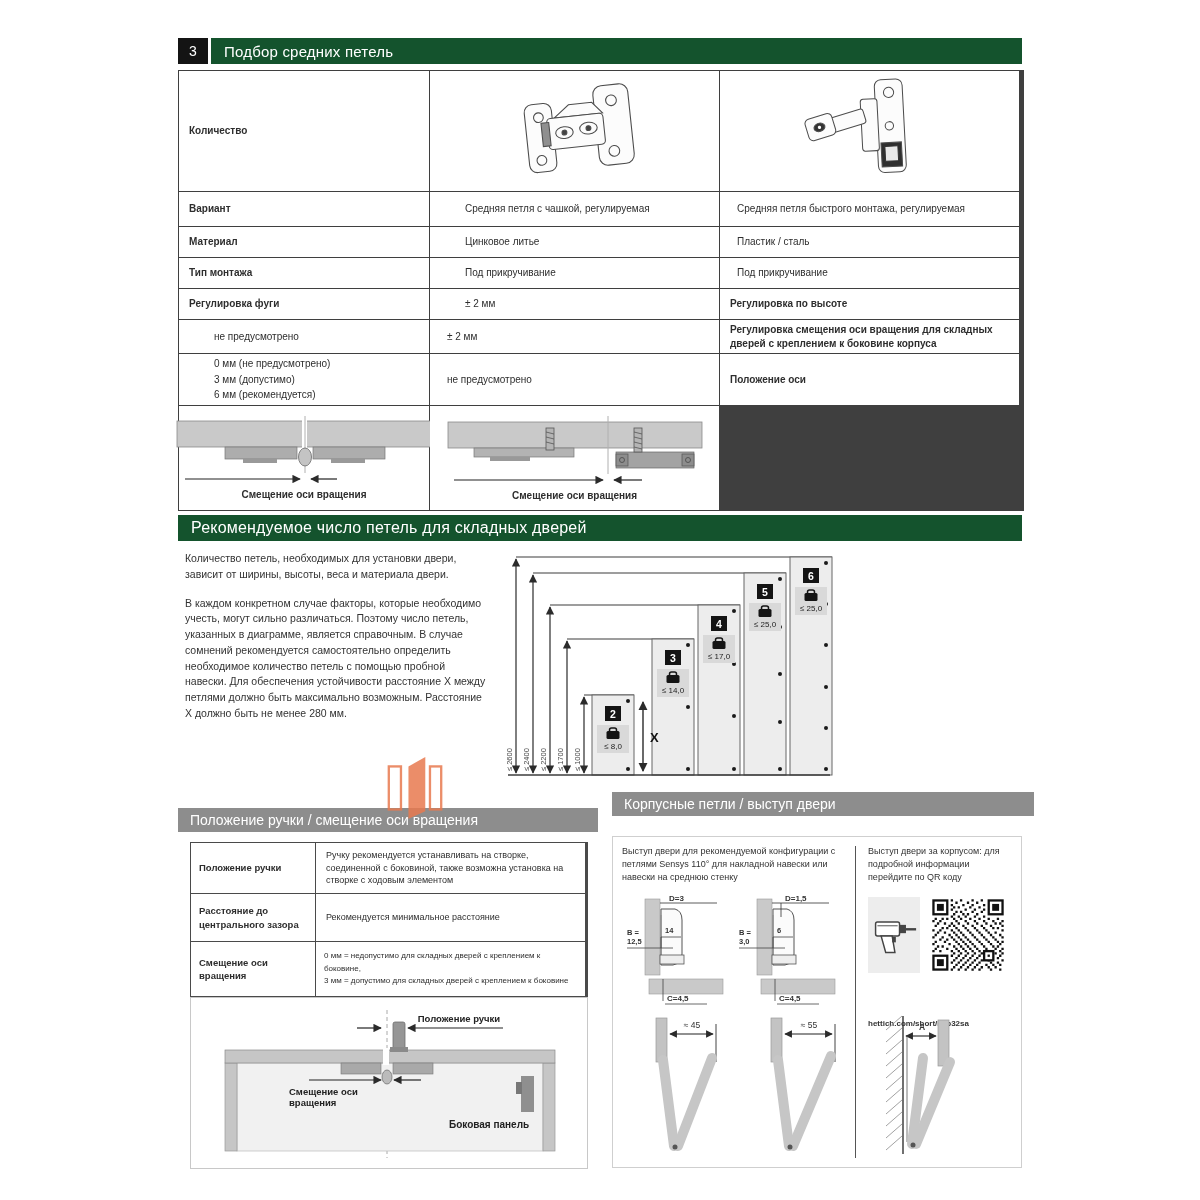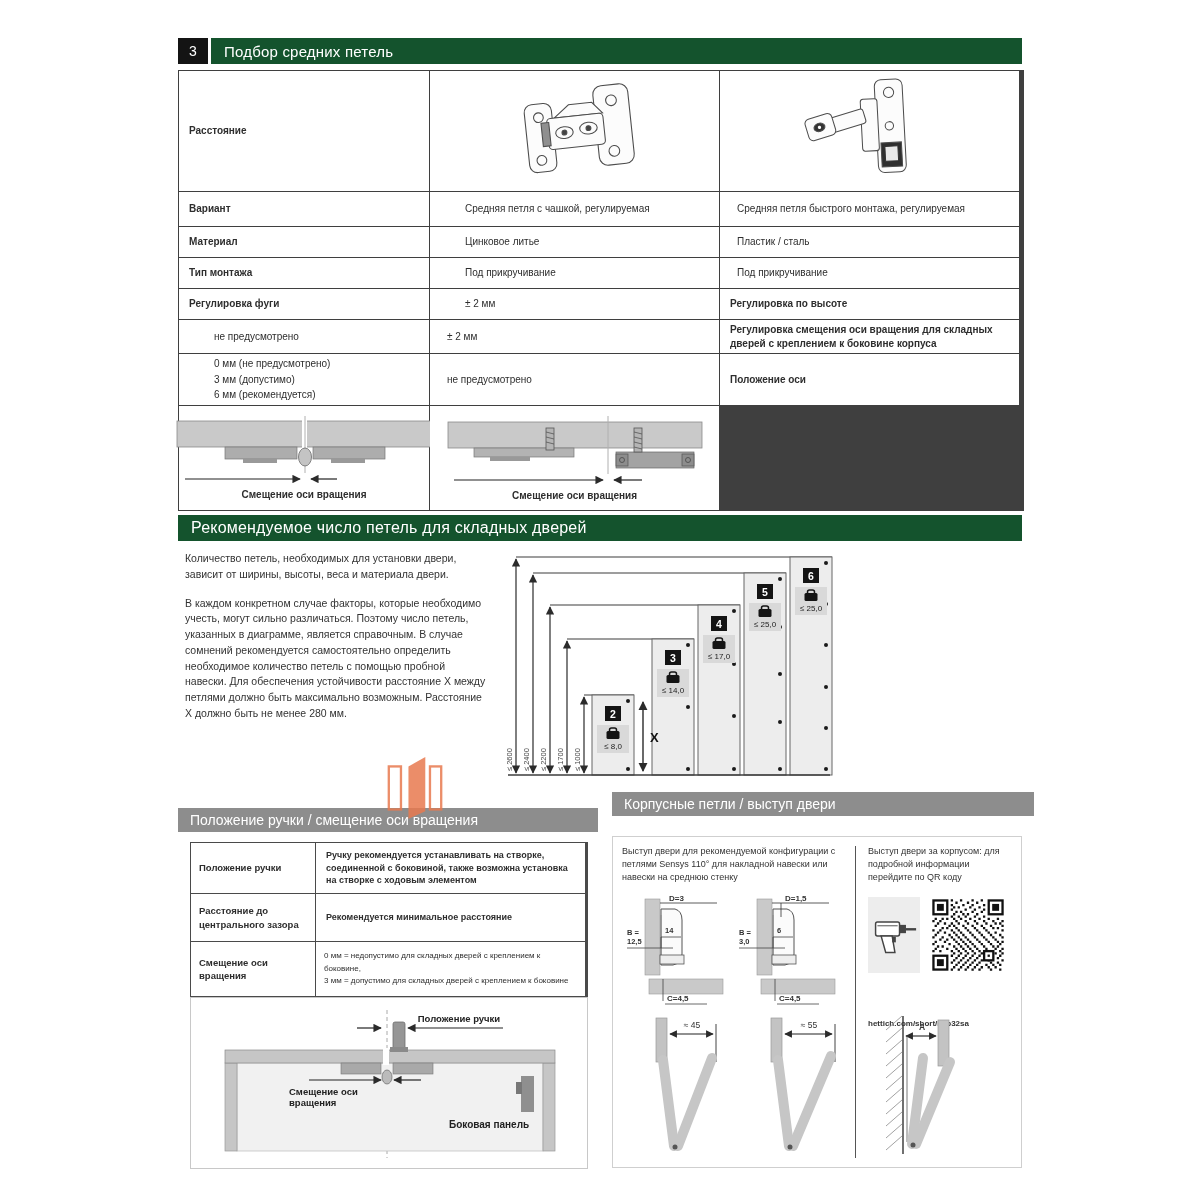--- a/index.html
+++ b/index.html
@@ -24,21 +24,21 @@
   
   .s2text{position:absolute;left:185px;top:551px;width:302px;}
   .s2text p{font-size:10.5px;line-height:1.5;margin:0 0 13px;color:#333;}
   
   .watermark{position:absolute;left:386px;top:752px;display:flex;align-items:center;gap:14px;z-index:9;opacity:.85;}
   .wmtext{font-size:56px;font-weight:bold;color:#9d9d9d;letter-spacing:3px;}
   
   .t3{position:absolute;left:190px;top:842px;width:396px;display:grid;grid-template-columns:124px 269px;grid-template-rows:50px 47px 54px;gap:1px;background:#4a4a4a;border:1px solid #4a4a4a;}
   .t3 > div{background:#fff;display:flex;align-items:center;line-height:1.4;}
   .t3 .lbl{font-weight:bold;font-size:9.5px;padding:6px 8px;}
-  .t3 .val{font-size:9px;padding:6px 10px;font-weight:bold;}
+  .t3 .val{font-size:9px;padding:6px 10px;}
   .t3 .vlines{flex-direction:column;align-items:flex-start;justify-content:center;font-size:8px;line-height:1.55;padding:4px 8px;}
   .dgbox{position:absolute;left:190px;top:997px;width:396px;height:170px;border:1px solid #c8c8c8;}
   .s4box{position:absolute;left:612px;top:836px;width:408px;height:330px;border:1px solid #cfcfcf;}
   .s4divider{position:absolute;left:855px;top:846px;width:1px;height:312px;background:#555;}
   .intro{position:absolute;font-size:9px;line-height:1.45;color:#333;}
   .drillbox{position:absolute;left:868px;top:897px;width:52px;height:76px;background:#ededed;display:flex;align-items:center;justify-content:center;}
   .qrcap{position:absolute;left:868px;top:979px;font-size:8px;font-weight:bold;color:#333;margin-top:40px;}
 </style>
 </head>
 <body>
@@ -51,21 +51,21 @@
   </defs>
 </svg>
 
 <div class="bar" style="left:178px;top:38px;width:844px;">
   <div class="num">3</div>
   <div class="bt">Подбор средних петель</div>
 </div>
 
 <div class="t1">
 
-  <div class="lbl">Расстояние</div>
+  <div class="lbl">Количество</div>
   <div class="imgc">
     <svg width="176" height="112" viewBox="0 0 180 115" fill="#fcfcfc" stroke="#4d4d4d" stroke-width="1.1">
       <g transform="rotate(-6 90 57)">
         <rect x="112" y="14" width="36" height="82" rx="9"></rect>
         <circle cx="130" cy="30" r="5.5"></circle>
           <circle cx="128" cy="82" r="5.5"></circle>
         <rect x="40" y="26" width="28" height="70" rx="8"></rect>
         <circle cx="54" cy="40" r="5"></circle>
           <circle cx="53" cy="84" r="5"></circle>
         <path d="M70 42 l16 -12 h24 l10 12 z"></path>

